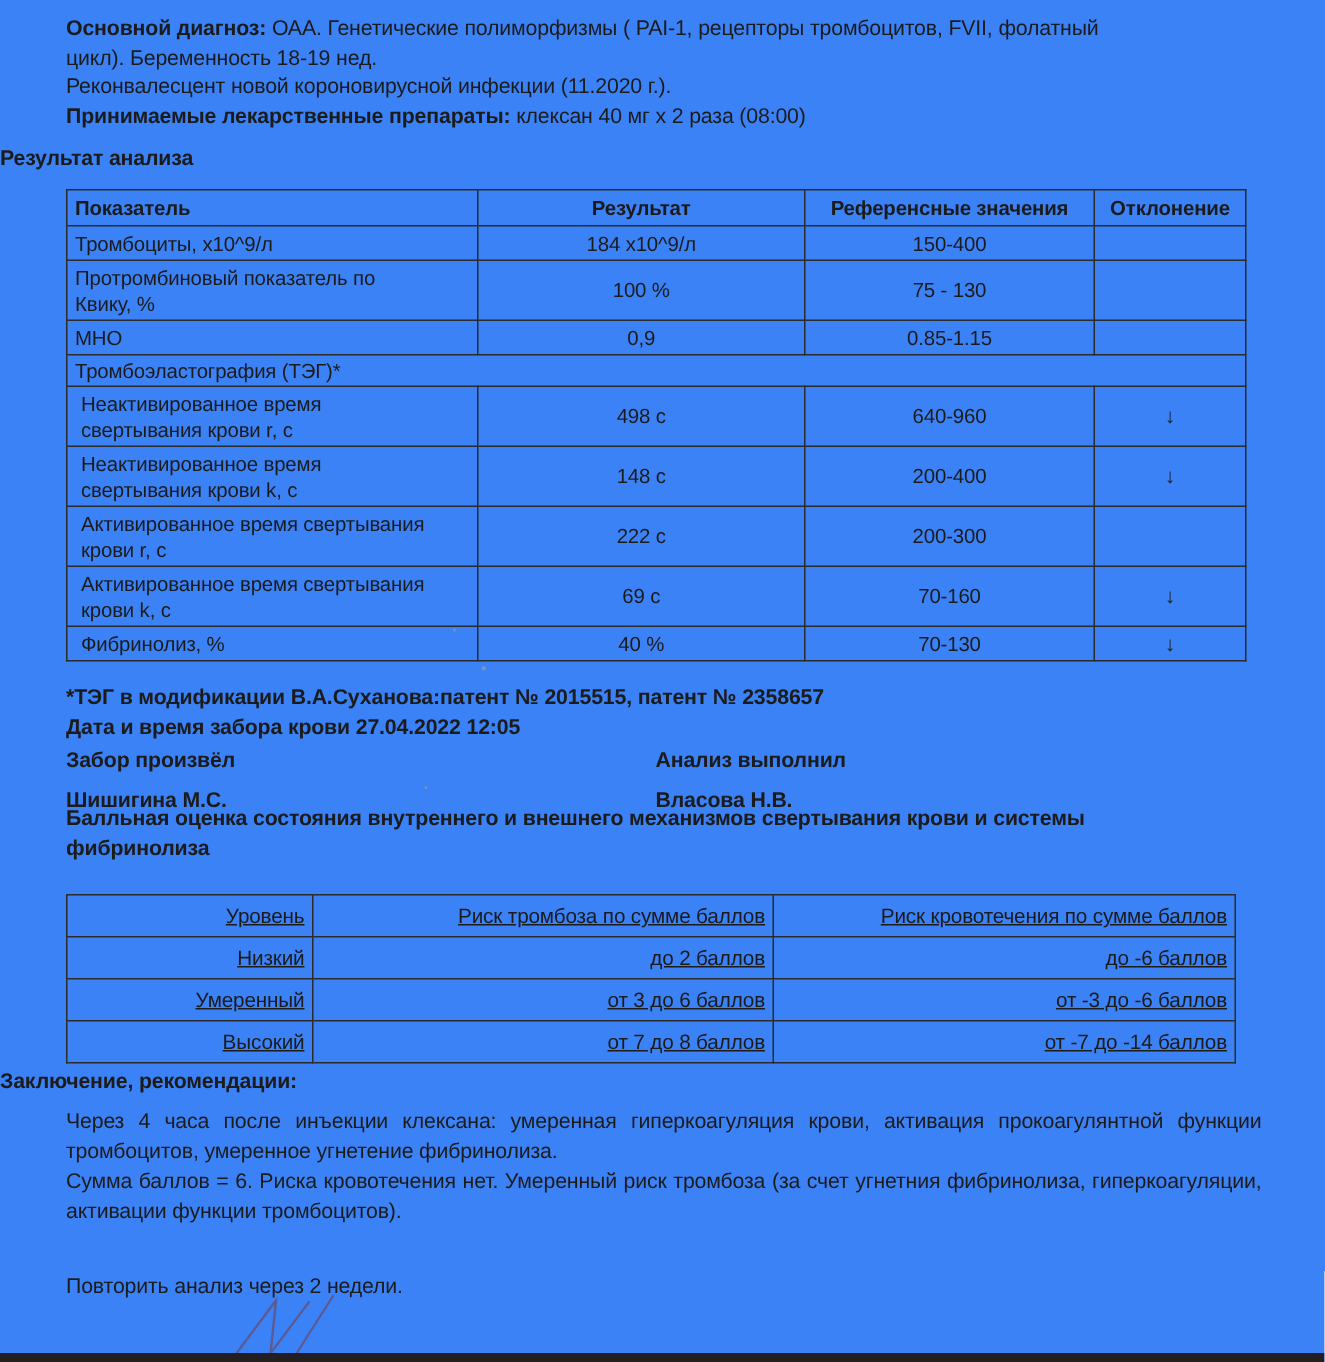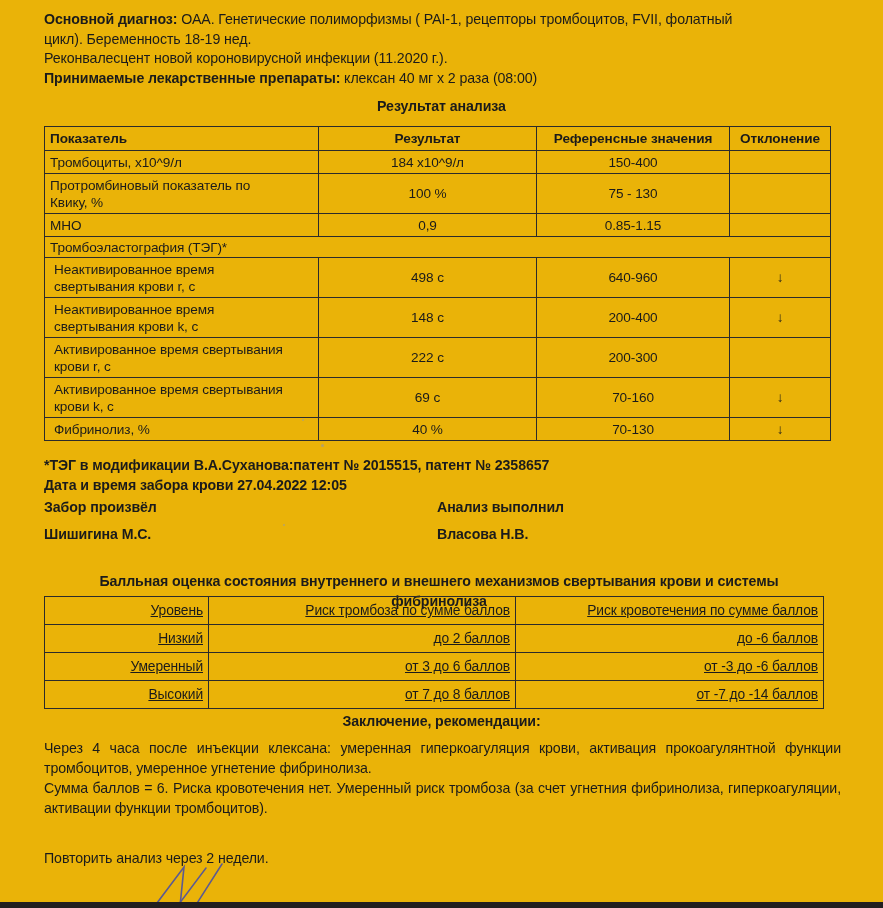--- a/index.html
+++ b/index.html
@@ -16,21 +16,21 @@
     font-family: "Liberation Sans", "DejaVu Sans", sans-serif;
     color: #1b1b1b;
     -webkit-font-smoothing: antialiased;
   }
 
   .page {
     position: absolute;
     left: 0; top: 0;
     width: 883px;
     height: 908px;
-    background: #eab308;
+    background: #3b82f6;
   }
 
   
   .header-block {
     position: absolute;
     left: 44px;
     top: 10px;
     width: 800px;
   }
   .hdr-line {
@@ -38,30 +38,30 @@
     line-height: 19.5px;
     letter-spacing: -0.1px;
     white-space: nowrap;
   }
   .hdr-line.wrap { white-space: normal; }
   .b { font-weight: bold; }
 
   
   .section-title {
     position: absolute;
-    text-align: center;
+    text-align: left;
     font-weight: bold;
     font-size: 14.2px;
     letter-spacing: -0.1px;
   }
   #title-result {
     left: 0; top: 98px; width: 883px;
   }
   #title-score {
-    left: 44px; top: 571px; width: 790px;
+    left: 44px; top: 536px; width: 790px;
     line-height: 20px;
   }
   #title-conclusion {
     left: 0; top: 713px; width: 883px;
   }
 
   
   table {
     position: absolute;
     border-collapse: collapse;

